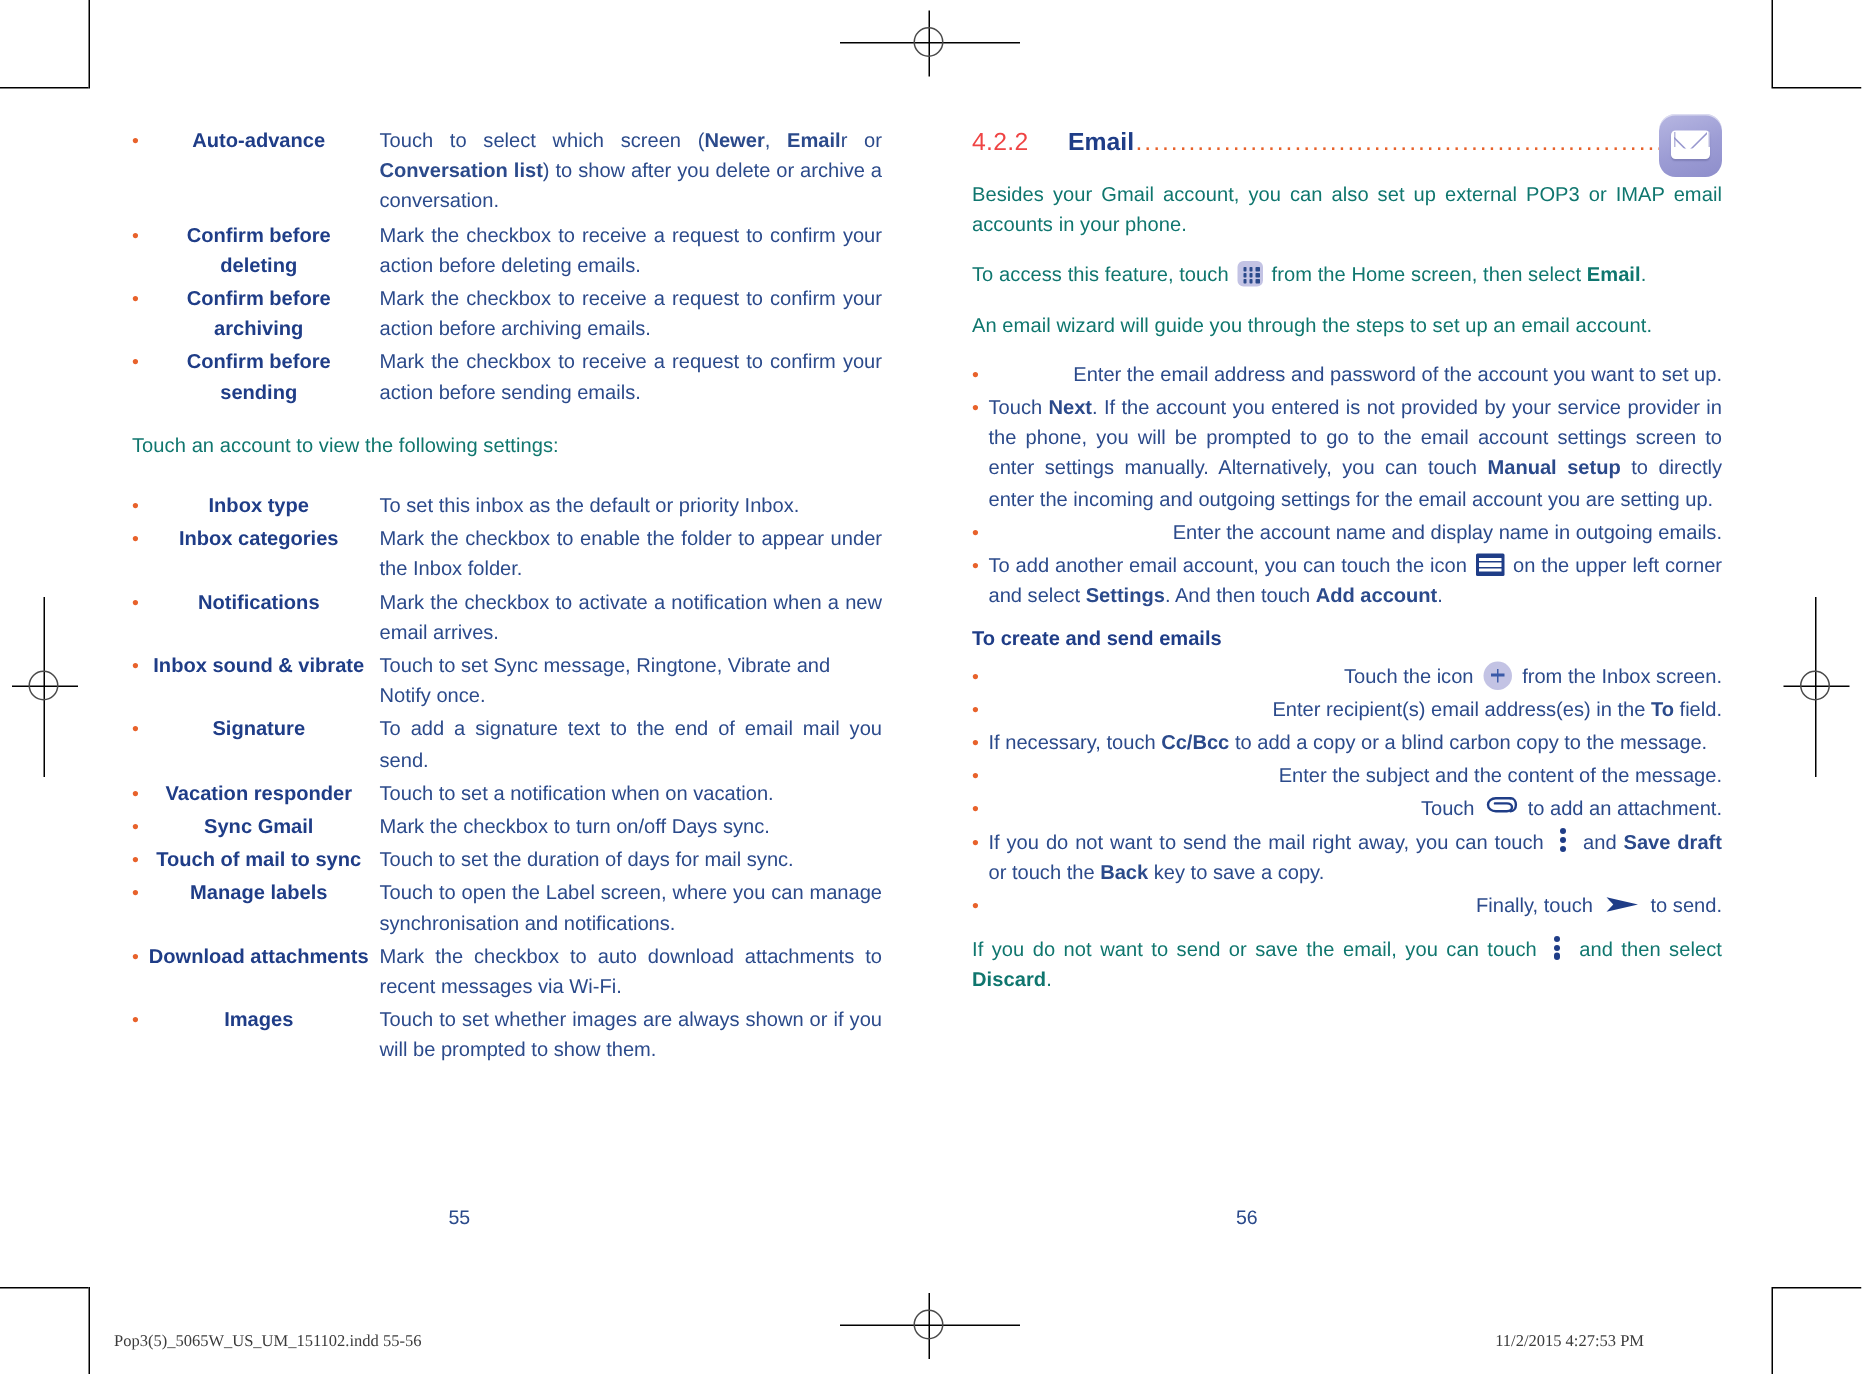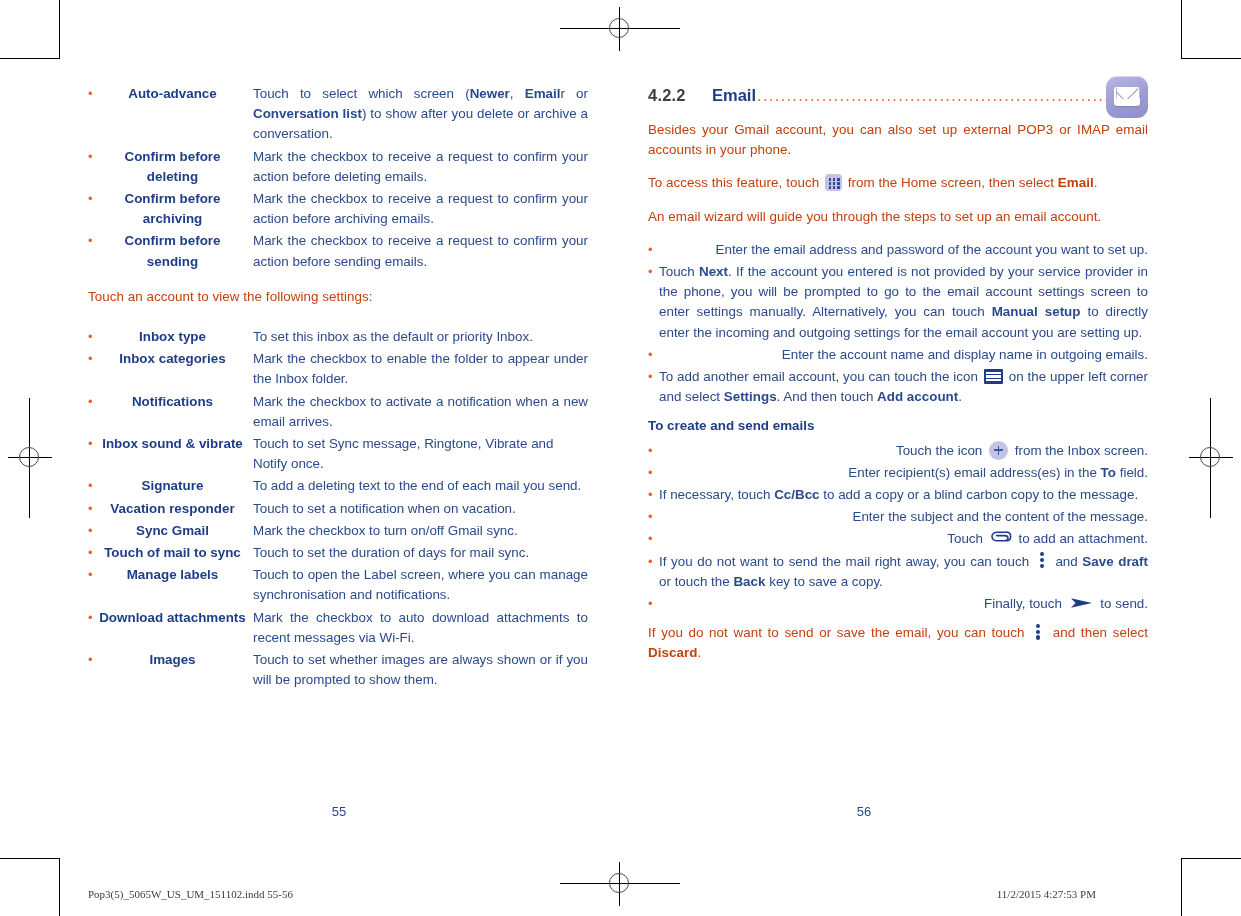--- a/index.html
+++ b/index.html
@@ -25,21 +25,21 @@
   .regmark.wide .rv{left:59px;}
   .regmark.tall{height:120px;}
   .regmark.tall .rv{height:120px;}
   .regmark.tall .rc{top:49px;}
   .regmark.tall .rh{top:59px;}
   .col{position:absolute;top:84px;width:500px;}
   .col-left{left:88px;}
   .col-right{left:648px;}
 
   .para{
-    font-size:13.4px;line-height:20.2px;color:#c2410c;
+    font-size:13.4px;line-height:20.2px;color:#0f766e;
     text-align:justify;margin:0 0 13px 0;
     letter-spacing:0.05px;
   }
   .para.last{margin-bottom:0;}
   b, .b{font-weight:bold;}
 
   
   .deflist{margin:0;padding:0;}
   .defrow{display:flex;align-items:flex-start;margin-bottom:2px;}
   .defrow .bul{color:#e8622b;font-size:13px;line-height:20.2px;width:10px;flex:0 0 10px;text-align:left;}
@@ -58,21 +58,21 @@
   .bitem .bul{color:#e8622b;font-size:13px;line-height:20.2px;width:11px;flex:0 0 11px;}
   .bitem .btxt{flex:1;font-size:13.4px;line-height:20.2px;color:#2b4a8b;text-align:justify;}
   .bitem .btxt.nojust{text-align:right;}
 
   .gap{height:13px;}
   .gap-s{height:7px;}
 
   
   .sechead{display:flex;align-items:flex-start;position:relative;margin-bottom:14px;}
   .sechead .num{
-    color:#404040;font-weight:bold;font-size:16.5px;line-height:22px;
+    color:#ef4444;font-weight:normal;font-size:16.5px;line-height:22px;
     flex:0 0 64px;letter-spacing:0.2px;
   }
   .sechead .ttl{
     color:#1f3d87;font-weight:bold;font-size:16.5px;line-height:22px;white-space:nowrap;
   }
   .sechead .leaders{
     flex:1;overflow:hidden;white-space:nowrap;color:#e8622b;font-size:16.5px;
     line-height:22px;letter-spacing:1.3px;margin-left:1px;
   }
   .subhead{font-weight:bold;font-size:13.4px;line-height:20.2px;color:#1f3d87;margin:0 0 4px 0;}
@@ -121,28 +121,28 @@
   .ic-plus:after{left:8.7px;top:5px;width:1.6px;height:9px;}
   .ic-clip{width:22px;height:16px;vertical-align:-3px;margin:0 3px;}
   .ic-dots{
     width:5px;height:17px;position:relative;vertical-align:-3px;margin:0 6px;
   }
   .ic-dots i{position:absolute;left:0;width:4.2px;height:4.2px;border-radius:50%;background:#1f3d87;}
   .ic-send{width:23px;height:16px;vertical-align:-3px;margin:0 4px;}
 
   
   .pagenum{
-    position:absolute;font-size:13px;color:#2b4a8b;text-align:center;width:80px;
+    position:absolute;font-size:13px;color:#2b4a8b;text-align:left;width:80px;
   }
   
   .footer{
     position:absolute;bottom:16px;font-size:11px;color:#3b3b3b;
     font-family:"Liberation Serif", serif;
   }
-  .footer-left{left:88px;margin-top:44px;}
+  .footer-left{left:76px;margin-top:44px;}
   .footer-right{right:145px;}
 </style>
 </head>
 <body>
 
 <div>
   <div class="crop crop-v" style="left:59px;top:0;height:59px;"></div>
   <div class="crop crop-h" style="left:0;top:58px;width:59px;"></div>
   <div class="crop crop-v" style="left:1181px;top:0;height:59px;"></div>
   <div class="crop crop-h" style="left:1182px;top:58px;width:59px;"></div>
@@ -219,31 +219,31 @@
         <span class="desc">Mark the checkbox to activate a notification when a new email arrives.</span>
       </div>
       <div class="defrow">
         <span class="bul">•</span>
         <span class="term">Inbox sound &amp; vibrate</span>
         <span class="desc nojust">Touch to set Sync message, Ringtone, Vibrate and Notify once.</span>
       </div>
       <div class="defrow">
         <span class="bul">•</span>
         <span class="term">Signature</span>
-        <span class="desc">To add a deleting text to the end of each mail you send.</span>
+        <span class="desc">To add a signature text to the end of email mail you send.</span>
       </div>
       <div class="defrow">
         <span class="bul">•</span>
         <span class="term">Vacation responder</span>
         <span class="desc nojust">Touch to set a notification when on vacation.</span>
       </div>
       <div class="defrow">
         <span class="bul">•</span>
         <span class="term">Sync Gmail</span>
-        <span class="desc nojust">Mark the checkbox to turn on/off Gmail sync.</span>
+        <span class="desc nojust">Mark the checkbox to turn on/off Days sync.</span>
       </div>
       <div class="defrow">
         <span class="bul">•</span>
         <span class="term">Touch of mail to sync</span>
         <span class="desc nojust">Touch to set the duration of days for mail sync.</span>
       </div>
       <div class="defrow">
         <span class="bul">•</span>
         <span class="term">Manage labels</span>
         <span class="desc">Touch to open the Label screen, where you can manage synchronisation and notifications.</span>

